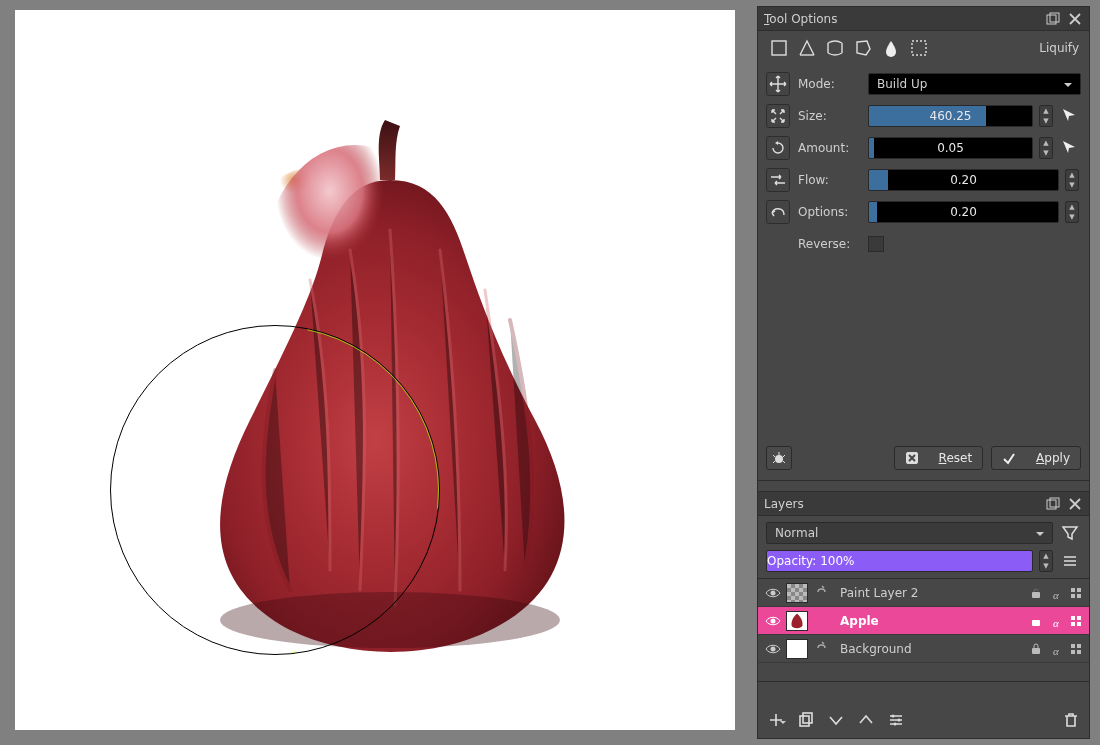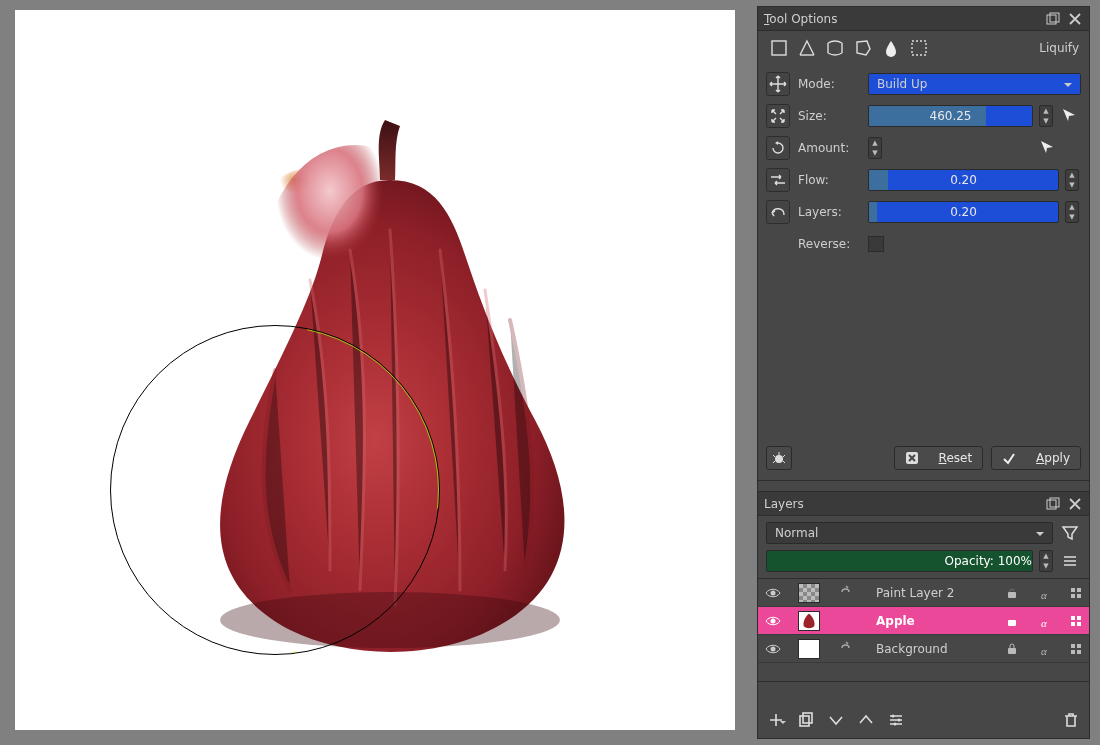--- a/index.html
+++ b/index.html
@@ -104,21 +104,21 @@
     gap:6px;
     height:26px;
   }
   .opt-row.reverse { grid-template-columns: 26px 64px 18px; }
   .tool-ico{
     width:24px;height:24px;border:1px solid #2d2d2d;background:#444;border-radius:3px;
     display:flex;align-items:center;justify-content:center;
   }
   .opt-label { color:#cfcfcf; }
   .opt-field {
-    background:#1d4ed8; border:1px solid #2a2a2a; border-radius:2px;
+    background:#000000; border:1px solid #2a2a2a; border-radius:2px;
     height:22px; position:relative; overflow:hidden;
     display:flex; align-items:center; justify-content:center;
   }
   .opt-field.select { justify-content:flex-start; padding:0 8px; }
   .opt-field.select::after{
     content:""; position:absolute; right:8px; top:9px;
     border:4px solid transparent; border-top-color:#ccc;
   }
   .opt-fill { position:absolute; left:0; top:0; bottom:0; background:#3c6e9e; }
   .opt-val { position:relative; z-index:1; color:#e8e8e8; text-align:center;}
@@ -161,29 +161,29 @@
     display:flex;align-items:center;padding:0 8px;position:relative;
   }
   .blend::after{
     content:"";position:absolute;right:8px;top:9px;border:4px solid transparent;border-top-color:#ccc;
   }
   .side-btn{width:22px;height:22px;display:flex;align-items:center;justify-content:center;}
   .side-btn svg{width:18px;height:18px;stroke:#ddd;fill:none;stroke-width:1.5;}
 
   .opacity-row{display:flex;align-items:center;gap:6px;padding:0 8px 6px 8px;}
   .opacity-field{
-    flex:1;height:22px;background:#14532d;border:1px solid #2a2a2a;border-radius:2px;
-    display:flex;align-items:center;justify-content:flex-end;color:#fff;position:relative;
+    flex:1;height:22px;background:#8b5cf6;border:1px solid #2a2a2a;border-radius:2px;
+    display:flex;align-items:center;justify-content:flex-start;color:#fff;position:relative;
   }
   .opacity-spin{width:14px;height:22px;border:1px solid #2a2a2a;background:#3e3e3e;border-radius:2px;display:flex;flex-direction:column;}
   .opacity-spin div{flex:1;display:flex;align-items:center;justify-content:center;font-size:7px;color:#bbb;}
 
   .layer-list{border-top:1px solid #2d2d2d;border-bottom:1px solid #2d2d2d;height:104px;overflow:hidden;}
   .layer-row{
-    height:28px;display:flex;align-items:center;gap:16px;padding:0 6px;
+    height:28px;display:flex;align-items:center;gap:4px;padding:0 6px;
     border-bottom:1px solid #3a3a3a;
   }
   .layer-row.selected{background:#ec4899;color:#fff;}
   .layer-row.selected .layer-name{font-weight:bold;}
   .vis{width:18px;display:flex;justify-content:center;}
   .vis svg{width:16px;height:16px;fill:#ccc;}
   .layer-row.selected .vis svg{fill:#fff;}
   .thumb{width:22px;height:20px;border:1px solid #2a2a2a;background:#fff;overflow:hidden;position:relative;}
   .thumb svg{width:100%;height:100%;}
   .thumb.checker{background-image:linear-gradient(45deg,#888 25%,transparent 0,transparent 75%,#888 0),linear-gradient(45deg,#888 25%,#bbb 0,#bbb 75%,#888 0);background-size:8px 8px;background-position:0 0,4px 4px;}
@@ -353,20 +353,24 @@
     </div>
 
     <div class="opt-row">
       <span class="tool-ico">
           <svg viewBox="0 0 18 18">
             <path d="M4 9a5 5 0 1 0 5-5"></path>
             <path d="M9 2v4l-3-2z" fill="#ddd" stroke="none"></path>
           </svg>
         </span>
       <span class="opt-label">Amount:</span>
+      <div class="opt-field">
+        <div class="opt-fill" style="width:3%"></div>
+        <span class="opt-val">0.05</span>
+      </div>
       <div class="opt-spin">
           <div>▲</div>
           <div>▼</div>
         </div>
       <span class="opt-probe"><svg viewBox="0 0 16 16">
             <path d="M2 2 L14 8 L8 9 L7 14 Z" fill="#eee"></path>
           </svg></span>
     </div>
 
     <div class="opt-row" style="grid-template-columns:26px 64px 1fr 16px;">
@@ -385,21 +389,21 @@
           <div>▼</div>
         </div>
     </div>
 
     <div class="opt-row" style="grid-template-columns:26px 64px 1fr 16px;">
       <span class="tool-ico">
           <svg viewBox="0 0 18 18">
             <path d="M3 10c2-6 12-6 12 2M3 10l3-2M3 10l2 3"></path>
           </svg>
         </span>
-      <span class="opt-label">Layers:</span>
+      <span class="opt-label">Options:</span>
       <div class="opt-field">
         <div class="opt-fill" style="width:4%"></div>
         <span class="opt-val">0.20</span>
       </div>
       <div class="opt-spin">
           <div>▲</div>
           <div>▼</div>
         </div>
     </div>
 

